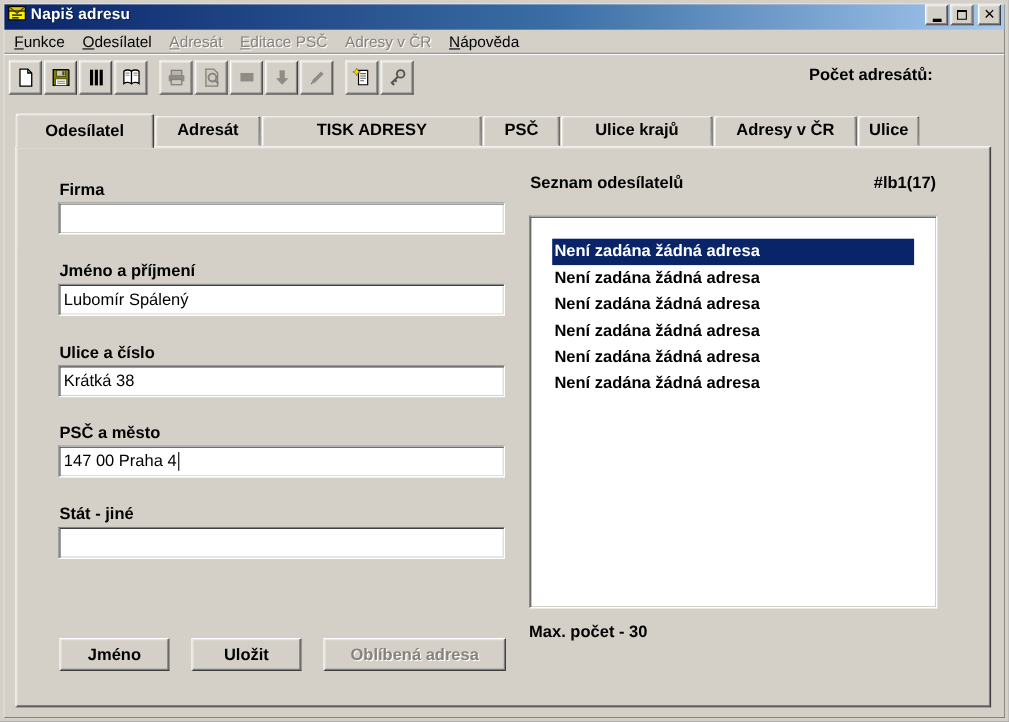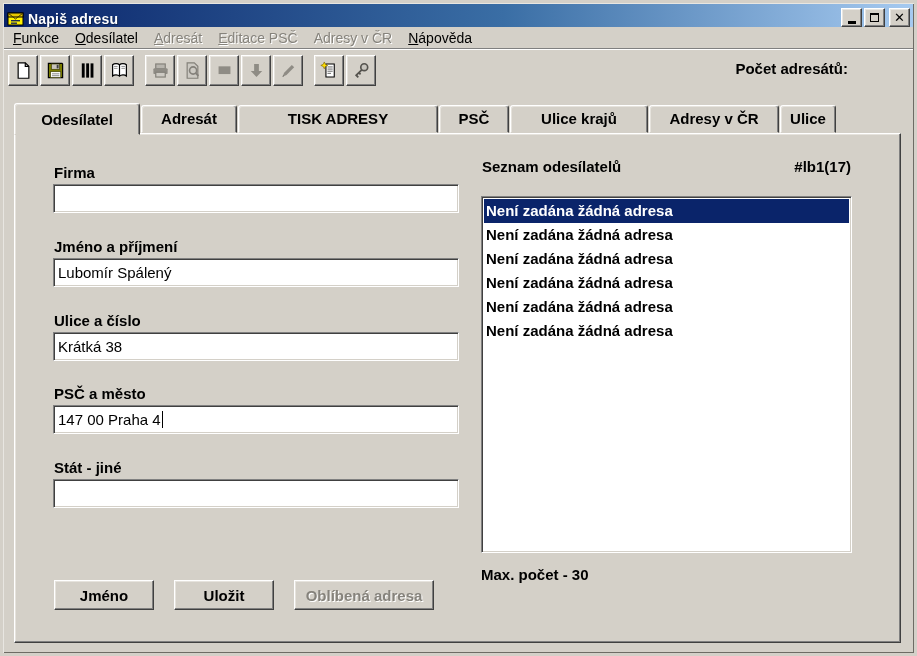--- a/index.html
+++ b/index.html
@@ -10,21 +10,21 @@
     border-left:3px solid #D4D0C8;border-top:3px solid #D4D0C8;
     border-right:3px solid #D4D0C8;border-bottom:3px solid #D4D0C8;
     box-shadow: inset 1px 1px 0 #e8e6e1, inset -1px -1px 0 #6e6b64;
     overflow:hidden;
   }
 
   
   .titlebar{
     height:23px;margin:1px 1px 0 1px;
     background:linear-gradient(to right,#0A246A,#3A6EA5 55%,#A6CAF0);
-    display:flex;align-items:flex-end;padding:0 3px;
+    display:flex;align-items:flex-start;padding:0 3px;
   }
   .titlebar .app-icon{width:17px;height:16px;margin-right:4px;flex:0 0 auto;}
   .titlebar .title{color:#fff;font-weight:bold;font-size:14px;letter-spacing:.2px;
     text-shadow:1px 1px 0 rgba(0,0,0,.35);flex:1;white-space:nowrap;}
   .winbtn{
     width:21px;height:19px;background:#D4D0C8;margin-left:2px;
     border:1px solid;border-color:#fff #404040 #404040 #fff;
     box-shadow:inset -1px -1px 0 #808080,inset 1px 1px 0 #e8e6e1;
     display:flex;align-items:center;justify-content:center;position:relative;
   }
@@ -82,21 +82,21 @@
     font-size:15px;display:flex;align-items:center;padding:0 4px;white-space:nowrap;overflow:hidden;
   }
   .caret{display:inline-block;width:1px;height:17px;background:#000;margin-left:1px;}
 
   .right-col{position:absolute;left:466px;top:24px;width:371px;}
   .list-head{display:flex;justify-content:space-between;font-weight:bold;font-size:15px;margin:0 1px 21px 1px;}
   .listbox{
     height:357px;background:#fff;
     border:1px solid;border-color:#808080 #fff #fff #808080;
     box-shadow:inset 1px 1px 0 #404040,inset -1px -1px 0 #D4D0C8;
-    overflow:hidden;padding:2px;
+    overflow:hidden;padding:20px;
   }
   .list-item{font-weight:bold;font-size:15px;height:24px;line-height:24px;padding-left:2px;color:#000;white-space:nowrap;}
   .list-item.selected{background:#0A246A;color:#fff;}
   .max-note{text-align:left;font-weight:bold;font-size:15px;margin-top:13px;}
 
   .btn{
     position:absolute;height:30px;background:#D4D0C8;
     border:1px solid;border-color:#fff #404040 #404040 #fff;
     box-shadow:inset -1px -1px 0 #808080,inset 1px 1px 0 #e6e3dd;
     font-weight:bold;font-size:15px;display:flex;align-items:center;justify-content:center;
@@ -277,16 +277,16 @@
         <div class="list-item">Není zadána žádná adresa</div>
         <div class="list-item">Není zadána žádná adresa</div>
         <div class="list-item">Není zadána žádná adresa</div>
         <div class="list-item">Není zadána žádná adresa</div>
       </div>
       <div class="max-note">Max. počet - 30</div>
     </div>
 
     <span class="btn" style="left:39px;top:446px;width:100px">Jméno</span>
     <span class="btn" style="left:159px;top:446px;width:100px">Uložit</span>
-    <span class="btn disabled" style="left:279px;top:446px;width:140px">Oblíbená adresa</span>
+    <span class="btn disabled" style="left:279px;top:446px;width:166px">Oblíbená adresa</span>
 
   </div>
 </div>
 
 </body></html>

